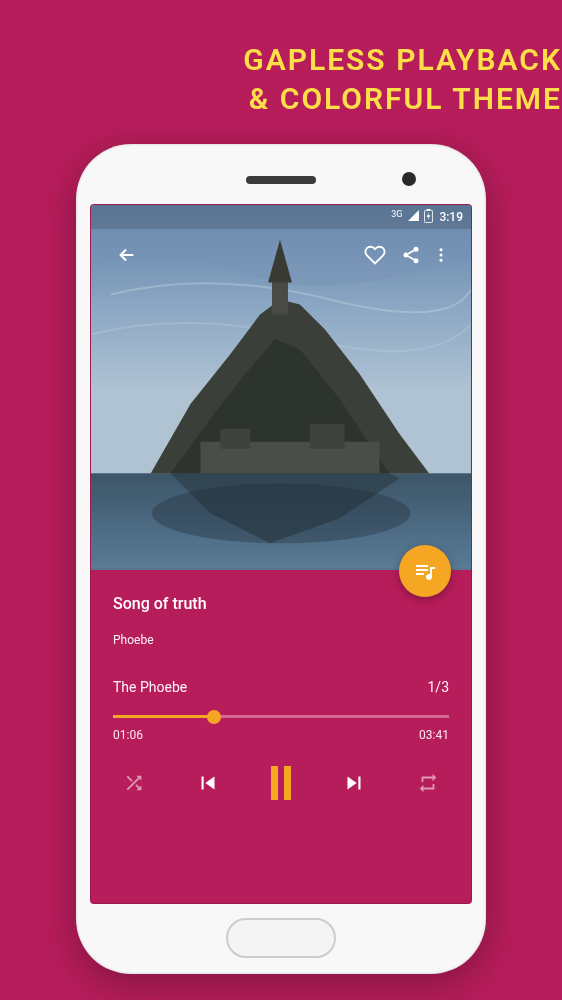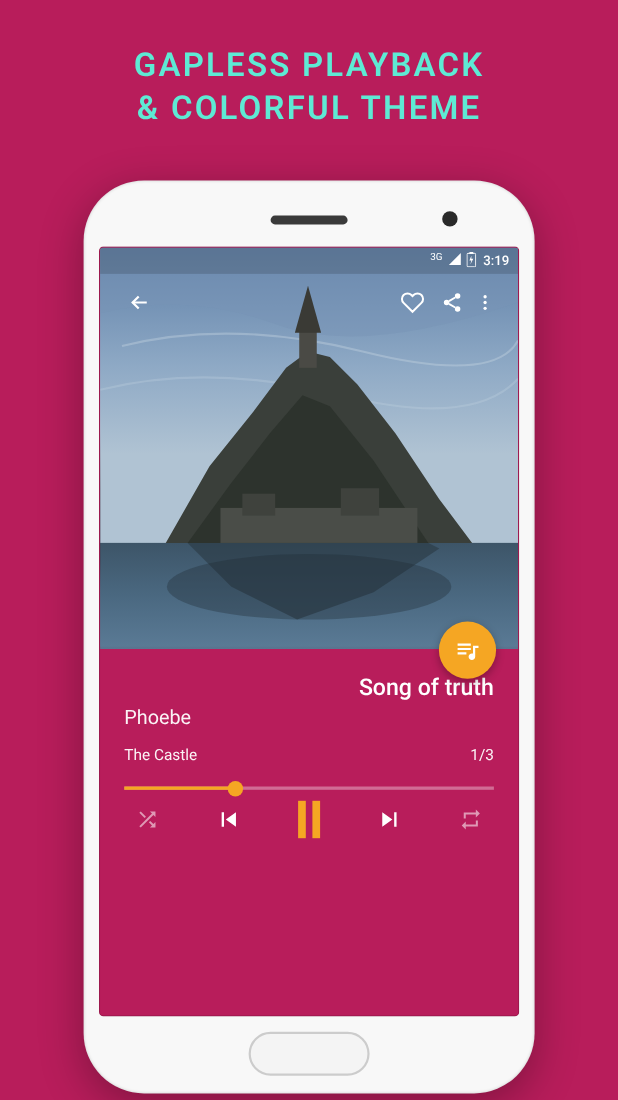--- a/index.html
+++ b/index.html
@@ -5,34 +5,34 @@
   * { margin: 0; padding: 0; box-sizing: border-box; }
   body {
     width: 562px;
     height: 1000px;
     background: #b81d5b;
     font-family: -apple-system, BlinkMacSystemFont, "Segoe UI", Roboto, sans-serif;
     overflow: hidden;
     position: relative;
   }
   .promo-title {
-    color: #5eead4;
-    text-align: center;
+    color: #fde047;
+    text-align: right;
     font-size: 30px;
     font-weight: 600;
     letter-spacing: 2px;
     padding-top: 40px;
     line-height: 1.3;
     white-space: pre-line;
   }
   .phone-frame {
     position: absolute;
     left: 50%;
     transform: translateX(-50%);
-    top: 164px;
+    top: 144px;
     width: 410px;
     height: 830px;
     background: #f8f8f8;
     border-radius: 55px;
     box-shadow: 0 10px 40px rgba(0,0,0,0.3), inset 0 0 3px rgba(0,0,0,0.2);
     padding: 60px 14px 70px 14px;
   }
   .speaker {
     position: absolute;
     top: 32px;
@@ -134,22 +134,22 @@
     cursor: pointer;
   }
   .player-panel {
     flex: 1;
     background: #b81d5b;
     padding: 24px 22px 16px 22px;
     color: white;
     display: flex;
     flex-direction: column;
   }
-  .song-title { font-size: 21px; font-weight: 500; margin-bottom: 4px; text-align: right; }
-  .artist { font-size: 18px; opacity: 0.95; margin-bottom: 16px; }
+  .song-title { font-size: 16px; font-weight: 500; margin-bottom: 20px; }
+  .artist { font-size: 12px; opacity: 0.95; margin-bottom: 32px; }
   .album-row { display: flex; justify-content: space-between; font-size: 14px; opacity: 0.95; margin-bottom: 20px; }
   .seek-track {
     position: relative;
     height: 3px;
     background: rgba(255,255,255,0.35);
     margin-bottom: 10px;
   }
   .seek-fill {
     position: absolute;
     left: 0; top: 0; bottom: 0;
@@ -276,26 +276,30 @@
     <div class="fab">
       <svg width="24" height="24" viewBox="0 0 24 24" fill="white">
           <path d="M3 6h12v2H3V6zm0 4h12v2H3v-2zm0 4h8v2H3v-2zm14-6v7.18c-.31-.11-.65-.18-1-.18-1.66 0-3 1.34-3 3s1.34 3 3 3 3-1.34 3-3V10h3V8h-5z"></path>
         </svg>
     </div>
 
     <div class="player-panel">
       <div class="song-title">Song of truth</div>
       <div class="artist">Phoebe</div>
       <div class="album-row">
-        <span>The Castle</span>
+        <span>The Phoebe</span>
         <span>1/3</span>
       </div>
       <div class="seek-track">
         <div class="seek-fill"></div>
         <div class="seek-thumb"></div>
+      </div>
+      <div class="time-row">
+        <span>01:06</span>
+        <span>03:41</span>
       </div>
       <div class="controls">
         <div class="ctrl dim">
           <svg width="22" height="22" viewBox="0 0 24 24" fill="white">
               <path d="M10.59 9.17L5.41 4 4 5.41l5.17 5.17 1.42-1.41zM14.5 4l2.04 2.04L4 18.59 5.41 20 17.96 7.46 20 9.5V4h-5.5zm.33 9.41l-1.41 1.41 3.13 3.13L14.5 20H20v-5.5l-2.04 2.04-3.13-3.13z"></path>
             </svg>
         </div>
         <div class="ctrl">
           <svg width="26" height="26" viewBox="0 0 24 24" fill="white">
               <path d="M6 6h2v12H6V6zm3.5 6l8.5 6V6l-8.5 6z"></path>

